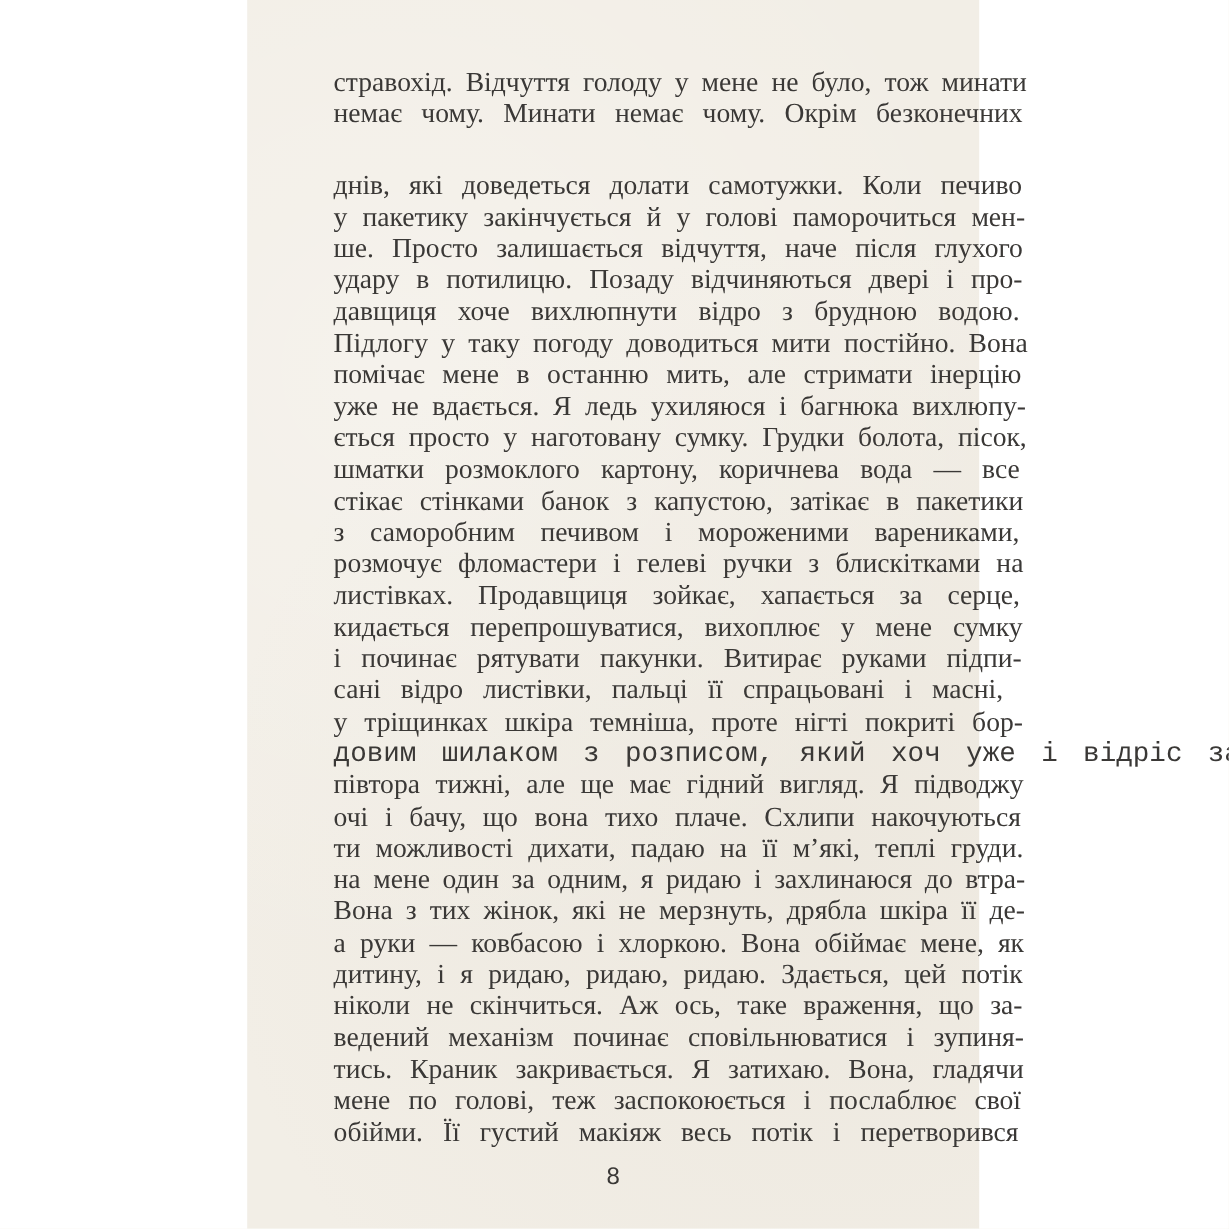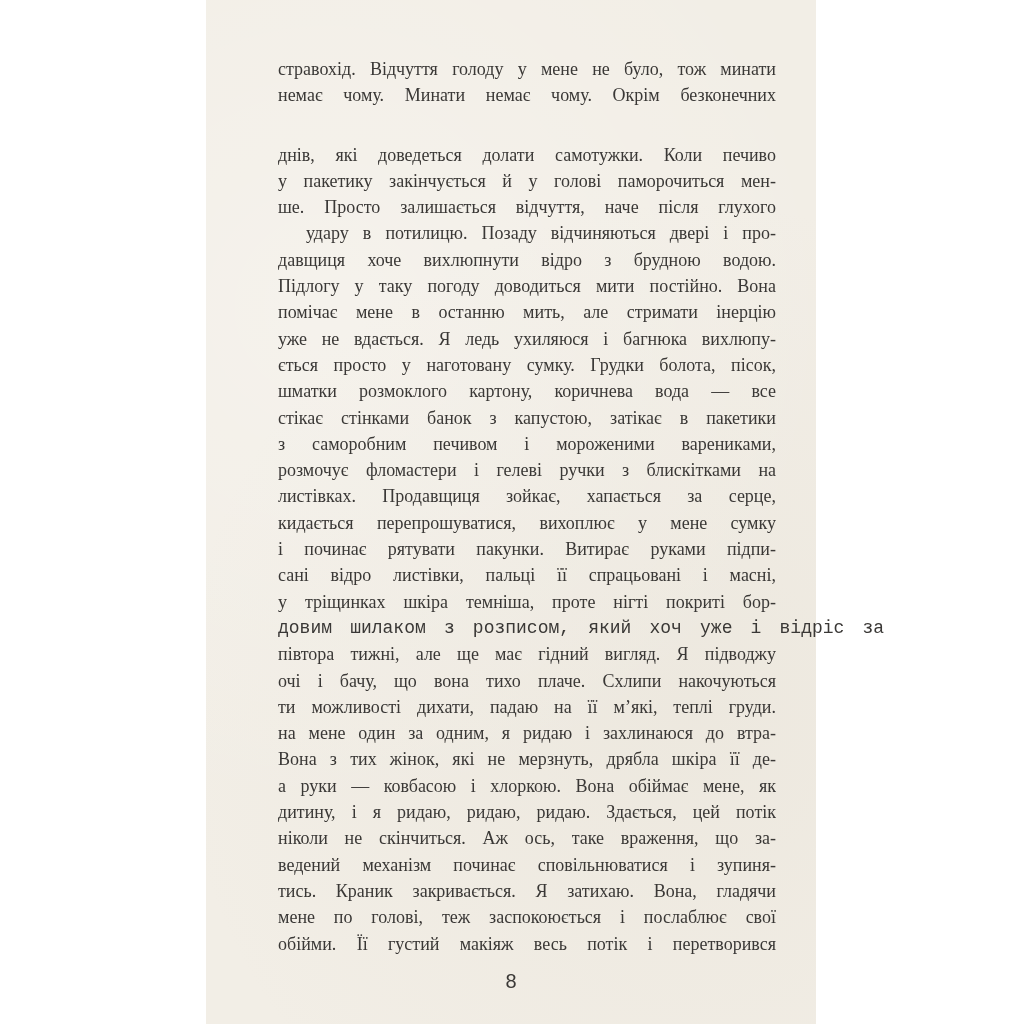--- a/index.html
+++ b/index.html
@@ -10,21 +10,21 @@
     .page {
       position: absolute; left: 206px; top: 0; width: 610px; height: 1024px;
       background: #f2eee6;
       background-image:
         radial-gradient(circle at 20% 30%, rgba(255,255,255,0.25), transparent 60%),
         radial-gradient(circle at 80% 70%, rgba(200,190,170,0.12), transparent 60%);
     }
     .text-block {
       position: absolute; left: 72px; top: 56px; width: 498px;
       font-family: "Liberation Serif", "DejaVu Serif", serif;
-      font-size: 18px; line-height: 26.3px; color: #3a3836;
+      font-size: 23px; line-height: 26.3px; color: #3a3836;
     }
     .line {
       display: block; white-space: nowrap;
       text-align: justify; text-align-last: justify;
       height: 26.3px;
     }
     .line.last { text-align-last: justify; }
     .page-number {
       position: absolute; left: 0; width: 100%; top: 970px;
       text-align: center;
@@ -35,21 +35,21 @@
 </head>
 <body>
 
 <div class="page">
   <div class="text-block">
     <span class="line" style="display: block; word-spacing: 5.125px;">стравохід. Відчуття голоду у мене не було, тож минати</span>
     <span class="line" style="display: block; word-spacing: 10.3333px;">немає чому. Минати немає чому. Окрім безконечних</span>
     <span class="line" style="display: block; word-spacing: 10.1667px; margin-top: 33px;">днів, які доведеться долати самотужки. Коли печиво</span>
     <span class="line" style="display: block; word-spacing: 6.85714px;">у пакетику закінчується й у голові паморочиться мен-</span>
     <span class="line" style="display: block; word-spacing: 9.33333px;">ше. Просто залишається відчуття, наче після глухого</span>
-    <span class="line" style="display: block; word-spacing: 8.42857px; margin-left: 28px;">удару в потилицю. Позаду відчиняються двері і про-</span>
+    <span class="line" style="display: block; word-spacing: 8.42857px;">удару в потилицю. Позаду відчиняються двері і про-</span>
     <span class="line" style="display: block; word-spacing: 12px;">давщиця хоче вихлюпнути відро з брудною водою.</span>
     <span class="line" style="display: block; word-spacing: 5.28571px;">Підлогу у таку погоду доводиться мити постійно. Вона</span>
     <span class="line" style="display: block; word-spacing: 8.85714px;">помічає мене в останню мить, але стримати інерцію</span>
     <span class="line" style="display: block; word-spacing: 5.625px;">уже не вдається. Я ледь ухиляюся і багнюка вихлюпу-</span>
     <span class="line" style="display: block; word-spacing: 5.71429px;">ється просто у наготовану сумку. Грудки болота, пісок,</span>
     <span class="line" style="display: block; word-spacing: 11.8333px;">шматки розмоклого картону, коричнева вода — все</span>
     <span class="line" style="display: block; word-spacing: 8.42857px;">стікає стінками банок з капустою, затікає в пакетики</span>
     <span class="line" style="display: block; word-spacing: 15.6px;">з саморобним печивом і мороженими варениками,</span>
     <span class="line" style="display: block; word-spacing: 7.71429px;">розмочує фломастери і гелеві ручки з блискітками на</span>
     <span class="line" style="display: block; word-spacing: 15px;">листівках. Продавщиця зойкає, хапається за серце,</span>

